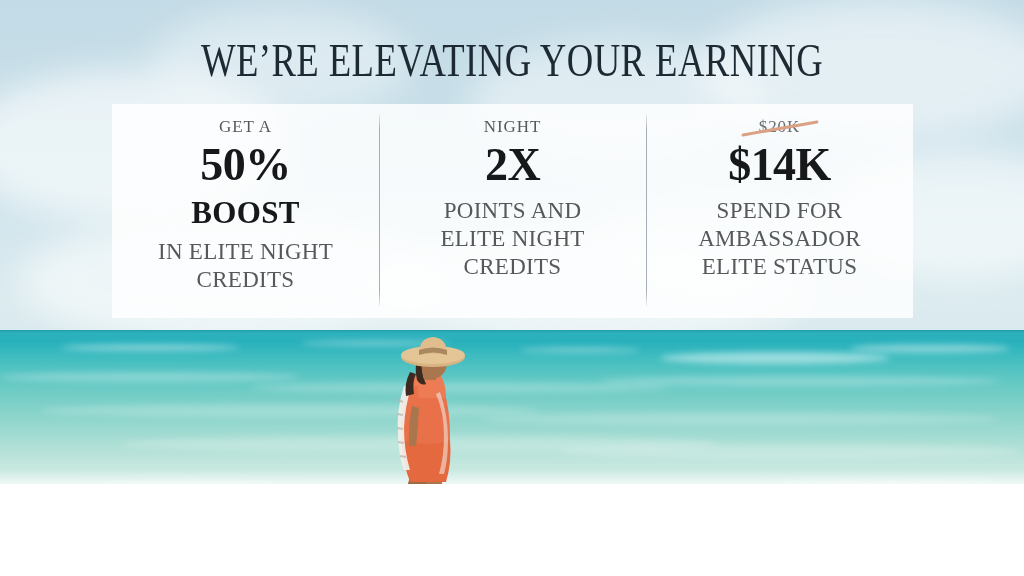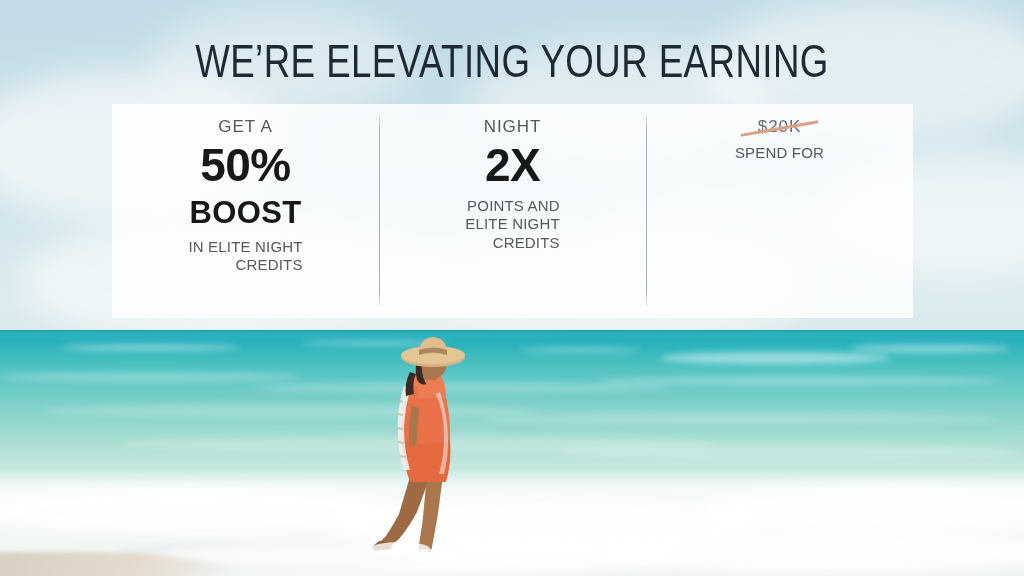--- a/index.html
+++ b/index.html
@@ -7,23 +7,24 @@
     padding: 0;
     background: #ffffff;
   }
   body {
     font-family: "Liberation Sans", sans-serif;
   }
 
   #promo {
     position: relative;
     width: 1024px;
-    height: 576px;
+    height: 484px;
     overflow: hidden;
     background: #bef264;
+    font-family: Liberation Serif, serif;
   }
 
   
   .sky {
     position: absolute;
     left: 0; top: 0;
     width: 1024px;
     height: 340px;
     background:
       linear-gradient(180deg,
@@ -215,22 +216,22 @@
     font-size: 31px;
     font-weight: bold;
     color: #17181a;
     line-height: 1;
     margin-top: 9px;
     letter-spacing: 0.012em;
     white-space: nowrap;
   }
   .sublines {
     margin-top: 10px;
-    text-align: right;
-    font-size: 15px;
+    text-align: center;
+    font-size: 23px;
     color: #56595c;
     line-height: 1.22;
     letter-spacing: 0.012em;
   }
   .sublines.tight { margin-top: 9px; }
   .sublines div { white-space: nowrap; }
 
   
   .headline {
     position: absolute;
@@ -351,19 +352,22 @@
         <div>CREDITS</div>
       </div>
     </div>
 
 
     <div class="stat-col">
       <div class="eyebrow struck">
         <span>$20K</span>
         <span class="strike"></span>
       </div>
+      <div class="bignum">$14K</div>
       <div class="sublines tight">
         <div>SPEND FOR</div>
+        <div>AMBASSADOR</div>
+        <div>ELITE STATUS</div>
       </div>
     </div>
 
   </div>
 </div>
 
 </body></html>

